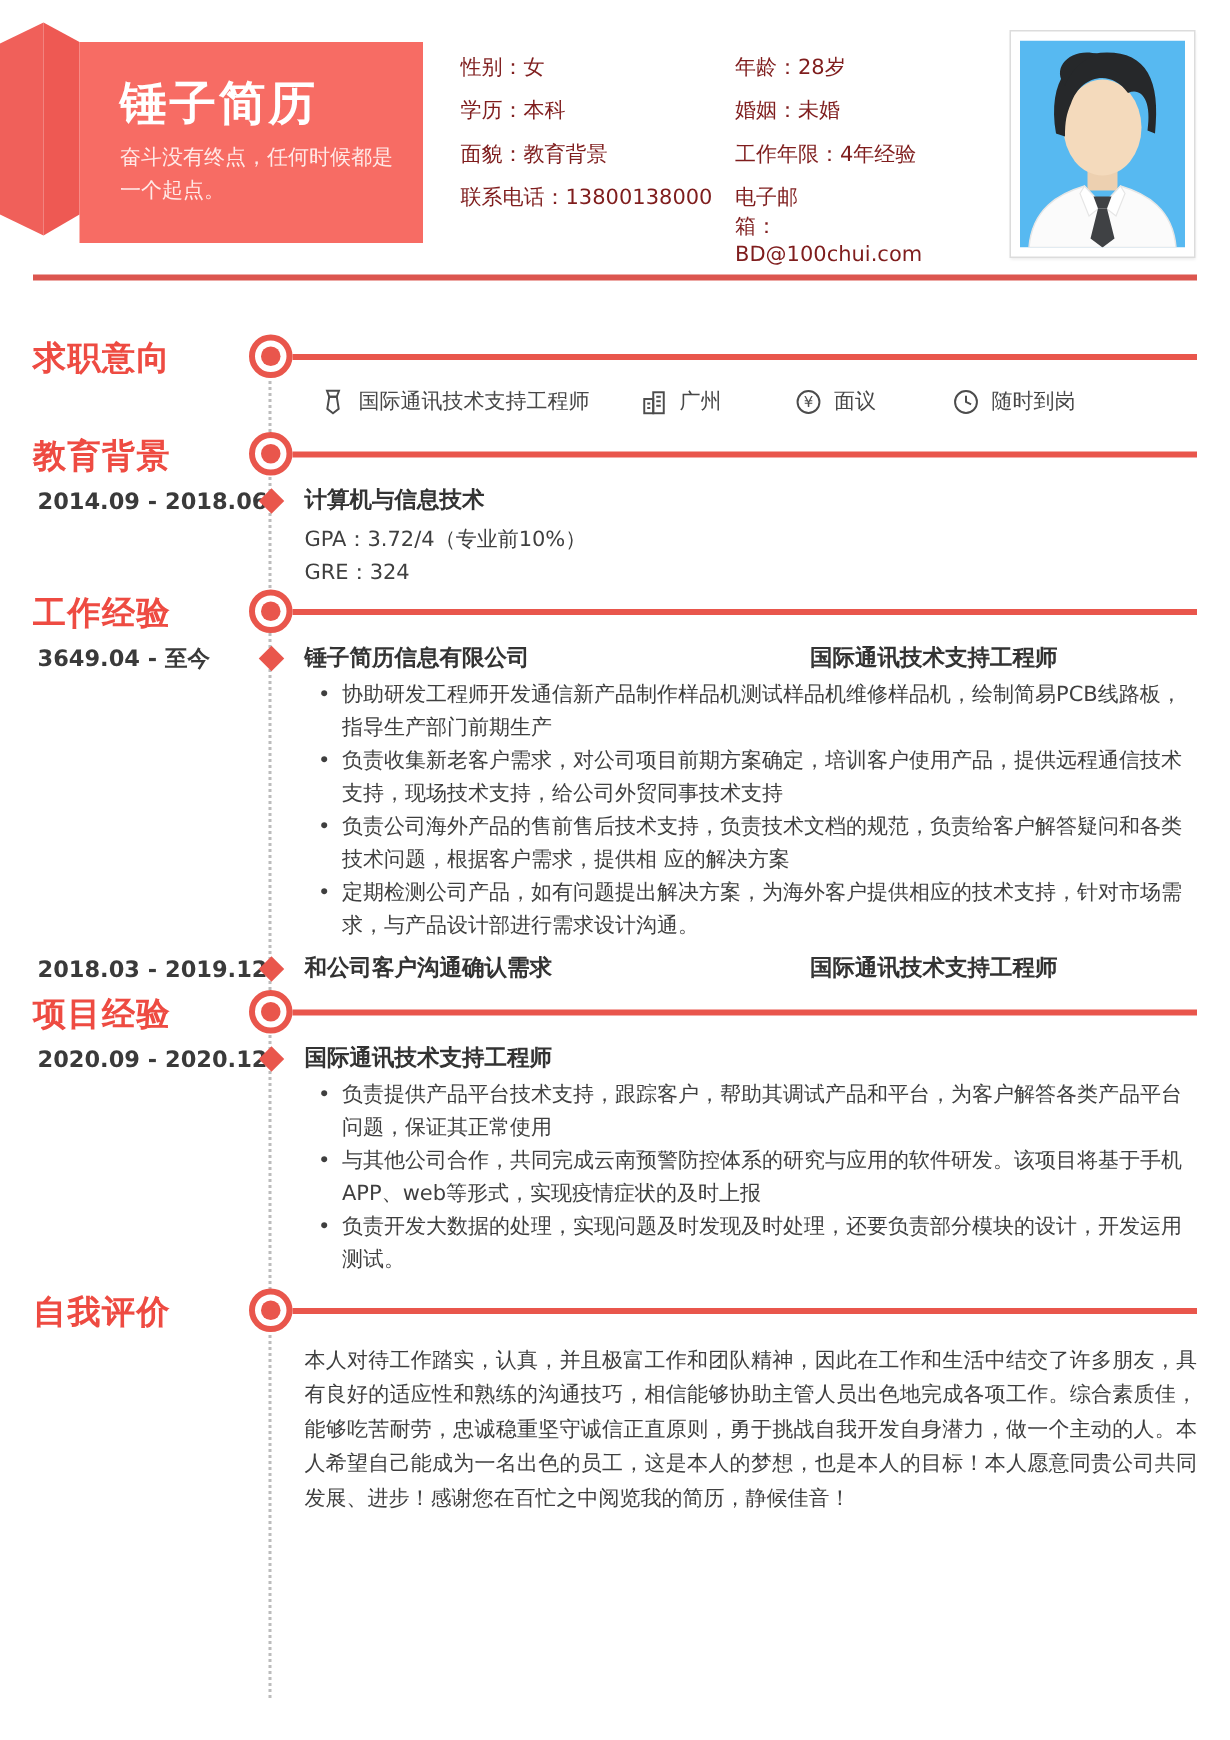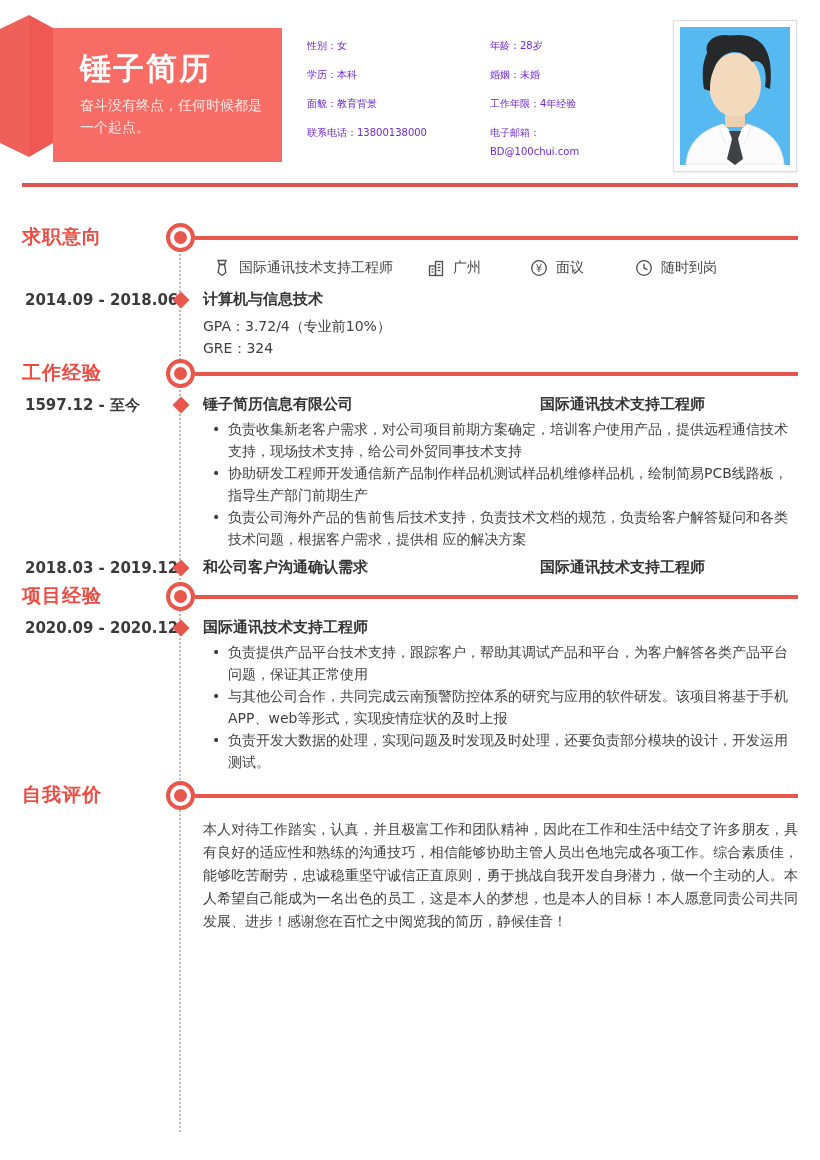--- a/index.html
+++ b/index.html
@@ -18,34 +18,34 @@
   
   .header{position:relative; height:183px;}
   .ribbon-wrap{position:absolute; left:0; top:0; width:290px; height:175px;}
   .ribbon-svg{position:absolute; left:0; top:0;}
   .ribbon-title{position:absolute; left:80px; top:48px; font-size:31px; font-weight:bold; color:#fff; letter-spacing:2px;}
   .ribbon-tagline{position:absolute; left:80px; top:94px; width:192px; font-size:14px; line-height:22px; color:#ffe9e7;}
 
   .info-col{position:absolute; top:36px;}
   .info-col1{left:307px; width:183px;}
   .info-col2{left:490px; width:186px;}
-  .info-field{margin-bottom:10px; line-height:19px; font-size:10px; color:#6d28d9; white-space:nowrap;}
+  .info-field{margin-bottom:10px; line-height:19px; font-size:14px; color:#7f1d1d; white-space:nowrap;}
   .info-field.wrap{white-space:normal; width:60px; overflow:visible;}
 
   .photo{position:absolute; right:23px; top:20px; background:#fff; padding:6px; border:1px solid #dcdcdc; box-shadow:0 1px 2px rgba(0,0,0,.08);}
   .photo svg{display:block;}
 
   .divider{height:4px; background:var(--divider); margin:0 22px;}
 
   
   .main{position:relative; padding-top:36px;}
   .timeline-dots{position:absolute; left:179px; top:60px; height:885px; width:0; border-left:2px dotted var(--dots);}
 
   .sec-head{position:relative; height:30px;}
-  .sec-title{position:absolute; left:22px; top:1px; font-size:19px; font-weight:bold; color:var(--accent); letter-spacing:1px;}
+  .sec-title{position:absolute; left:22px; top:1px; font-size:22px; font-weight:bold; color:var(--accent); letter-spacing:1px;}
   .sec-marker{position:absolute; left:166px; top:0; width:29px; height:29px; border:4px solid var(--line); border-radius:50%; background:#fff;}
   .sec-marker::after{content:""; position:absolute; left:50%; top:50%; width:13px; height:13px; margin:-6.5px 0 0 -6.5px; background:var(--line); border-radius:50%;}
   .sec-line{position:absolute; left:195px; right:22px; top:13px; height:4px; background:var(--line);}
 
   .intent-row{display:flex; margin:6px 0 11px; padding-left:213px; align-items:center; color:#474747;}
   .intent-item{display:flex; align-items:center;}
   .intent-item .ic{margin-right:8px; display:inline-flex;}
   .intent-item:nth-child(1){width:214px;}
   .intent-item:nth-child(2){width:103px;}
   .intent-item:nth-child(3){width:105px;}
@@ -167,20 +167,25 @@
                 <circle cx="9" cy="9" r="7.3"></circle>
                 <path d="M9,4.8 L9,9 L12.4,10.6"></path>
               </svg>
           </span>
           <span>随时到岗</span>
         </div>
       </div>
     </div>
 
     <div class="sec sec-edu">
+      <div class="sec-head">
+        <div class="sec-title">教育背景</div>
+        <div class="sec-marker"></div>
+        <div class="sec-line"></div>
+      </div>
       <div class="entry edu-entry">
         <div class="entry-date">2014.09 - 2018.06</div>
         <div class="entry-diamond"></div>
         <div class="entry-head">
           <div>计算机与信息技术</div>
         </div>
         <div class="edu-details">
           <div>GPA：3.72/4（专业前10%）</div>
           <div>GRE：324</div>
         </div>
@@ -188,30 +193,31 @@
     </div>
 
     <div class="sec sec-work">
       <div class="sec-head">
         <div class="sec-title">工作经验</div>
         <div class="sec-marker"></div>
         <div class="sec-line"></div>
       </div>
 
       <div class="entry work-entry">
-        <div class="entry-date">1597.12 - 至今</div>
+        <div class="entry-date">3649.04 - 至今</div>
         <div class="entry-diamond"></div>
         <div class="entry-head">
           <div class="lcol">锤子简历信息有限公司</div>
           <div>国际通讯技术支持工程师</div>
         </div>
         <ul class="bullets">
+          <li>协助研发工程师开发通信新产品制作样品机测试样品机维修样品机，绘制简易PCB线路板，指导生产部门前期生产</li>
           <li>负责收集新老客户需求，对公司项目前期方案确定，培训客户使用产品，提供远程通信技术支持，现场技术支持，给公司外贸同事技术支持</li>
-          <li>协助研发工程师开发通信新产品制作样品机测试样品机维修样品机，绘制简易PCB线路板，指导生产部门前期生产</li>
           <li>负责公司海外产品的售前售后技术支持，负责技术文档的规范，负责给客户解答疑问和各类技术问题，根据客户需求，提供相 应的解决方案</li>
+          <li>定期检测公司产品，如有问题提出解决方案，为海外客户提供相应的技术支持，针对市场需求，与产品设计部进行需求设计沟通。</li>
         </ul>
       </div>
 
       <div class="entry work-entry second">
         <div class="entry-date">2018.03 - 2019.12</div>
         <div class="entry-diamond"></div>
         <div class="entry-head">
           <div class="lcol">和公司客户沟通确认需求</div>
           <div>国际通讯技术支持工程师</div>
         </div>

